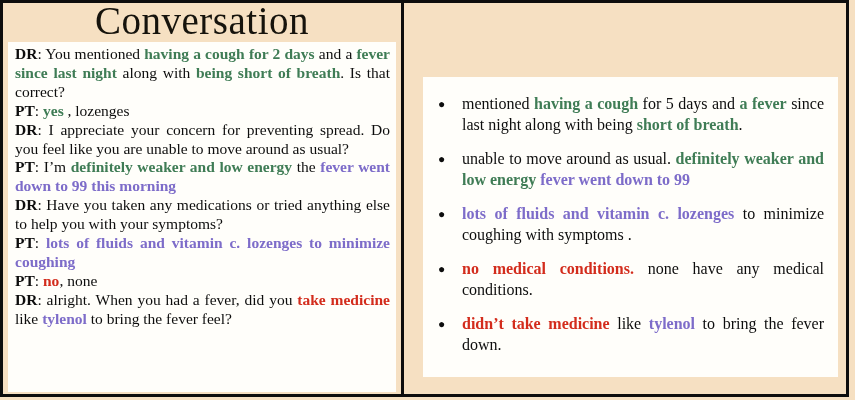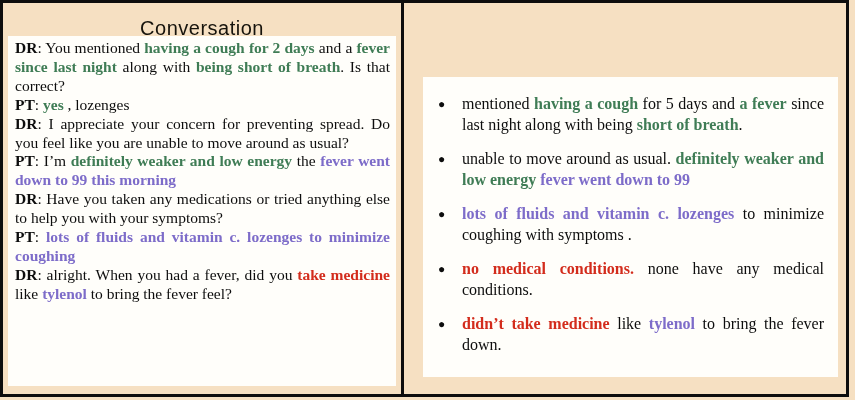--- a/index.html
+++ b/index.html
@@ -16,36 +16,36 @@
     box-sizing:border-box;
     border:3px solid var(--frame,#0d0d0d);
     background:var(--bg,#f6e0c2);
     display:flex;
   }
   .col{position:relative;height:100%;}
   .col-left{width:398px;flex:0 0 398px;}
   .divider{flex:0 0 3px;background:var(--frame,#0d0d0d);}
   .col-right{flex:1;}
   .col-title{
-    margin-top:7px;
+    margin-top:0;
     text-align:center;
-    font-family:Liberation Sans, sans-serif;
-    font-size:20px;
+    font-family:Liberation Serif, serif;
+    font-size:39px;
     line-height:36px;
     color:var(--title,#16130c);
     letter-spacing:.5px;
   }
   .panel{
     position:absolute;
     background:var(--panel,#fffefa);
     box-sizing:border-box;
     color:var(--text,#0d0d0d);
   }
   .conv-panel{
-    left:5px;top:33px;width:388px;height:350px;
+    left:5px;top:39px;width:388px;height:350px;
     padding:3px 6px 0 7px;
     font-size:15.5px;line-height:1.22;
   }
   .turn{text-align:justify;}
   .speaker{font-weight:bold;}
   .summary-panel{
     left:19px;top:74px;width:415px;height:300px;
     padding:17px 14px 0 12px;
     font-size:16px;line-height:1.31;
   }
@@ -64,20 +64,21 @@
     <div class="col col-left">
       <div class="col-title">Conversation</div>
       <div class="panel conv-panel">
         <div>
             <div class="turn"><span class="speaker">DR</span>: <span>You mentioned </span><span class="hl-green">having a cough for 2 days</span><span> and a </span><span class="hl-green">fever since last night</span><span> along with </span><span class="hl-green">being short of breath</span><span>. Is that correct?</span></div>
             <div class="turn"><span class="speaker">PT</span>: <span class="hl-green">yes</span><span> , lozenges</span></div>
             <div class="turn"><span class="speaker">DR</span>: <span>I appreciate your concern for preventing spread. Do you feel like you are unable to move around as usual?</span></div>
             <div class="turn"><span class="speaker">PT</span>: <span>I’m </span><span class="hl-green">definitely weaker and low energy</span><span> the </span><span class="hl-purple">fever went down to 99 this morning</span></div>
             <div class="turn"><span class="speaker">DR</span>: <span>Have you taken any medications or tried anything else to help you with your symptoms?</span></div>
             <div class="turn"><span class="speaker">PT</span>: <span class="hl-purple">lots of fluids and vitamin c. lozenges to minimize coughing</span></div>
+            <div class="turn"><span class="speaker">PT</span>: <span class="hl-red">no</span><span>, none</span></div>
             <div class="turn"><span class="speaker">DR</span>: <span>alright.  When you had a fever, did you </span><span class="hl-red">take medicine</span><span> like </span><span class="hl-purple">tylenol</span><span> to bring the fever feel?</span></div>
           </div>
       </div>
     </div>
     <div class="divider"></div>
     <div class="col col-right">
       <div class="panel summary-panel">
         <div>
             <div class="bullet">
               <span class="dot">●</span>

